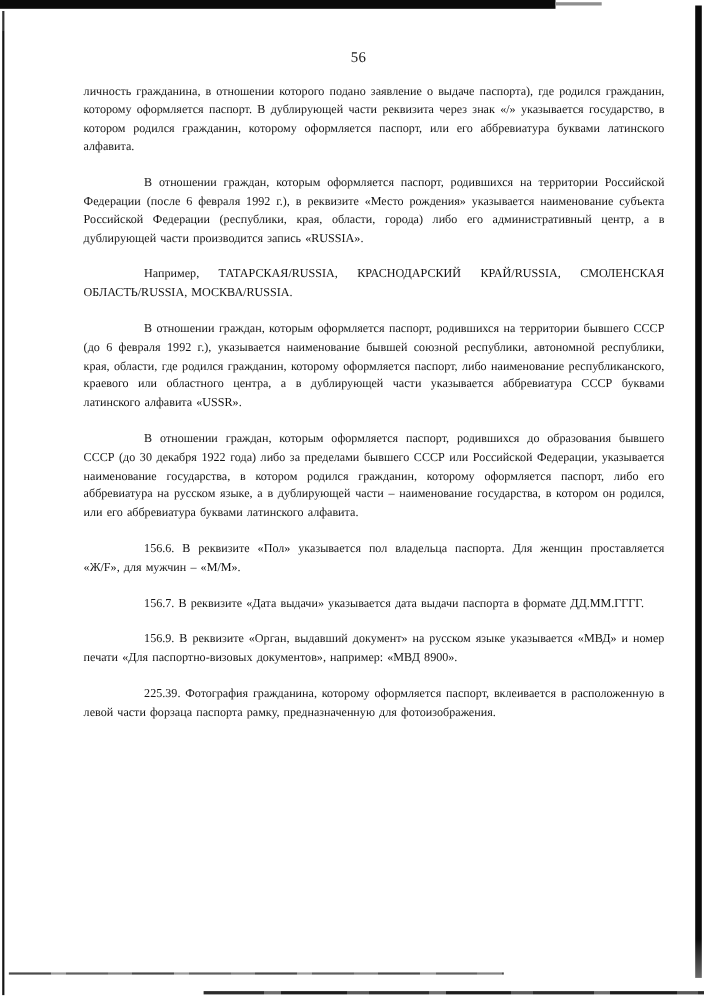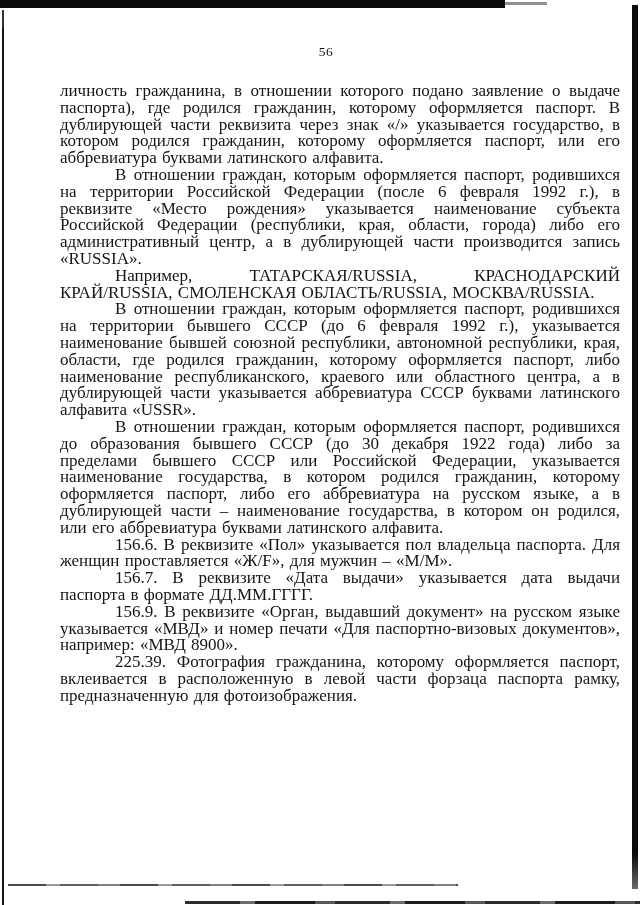--- a/index.html
+++ b/index.html
@@ -58,27 +58,27 @@
   
   .content {
     position: absolute;
     left: 60px; top: 44px;
     width: 560px;
   }
   .page-number {
     text-align: center;
     font-size: 13.5px;
     line-height: 15px;
-    margin-bottom: 24px;
+    margin-bottom: 14px;
     transform: translateX(-14px);
     letter-spacing: 0.5px;
   }
   .para {
-    margin: 0;
-    font-size: 17px;
+    margin: 16px;
+    font-size: 11px;
     line-height: 16.8px;
     text-align: justify;
     text-align-last: left;
     word-spacing: 1px;
   }
   .para.indent {
     text-indent: 55px;
   }
 </style>
 </head>

